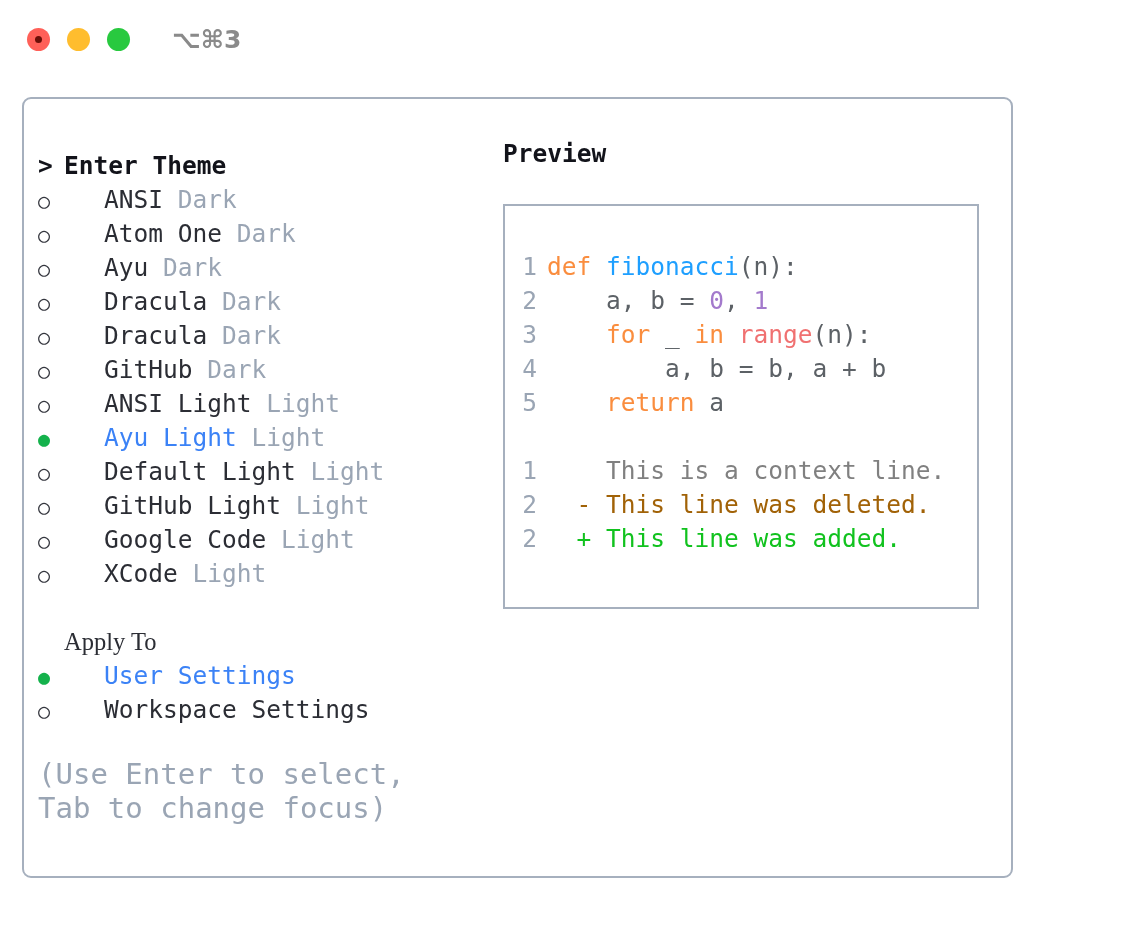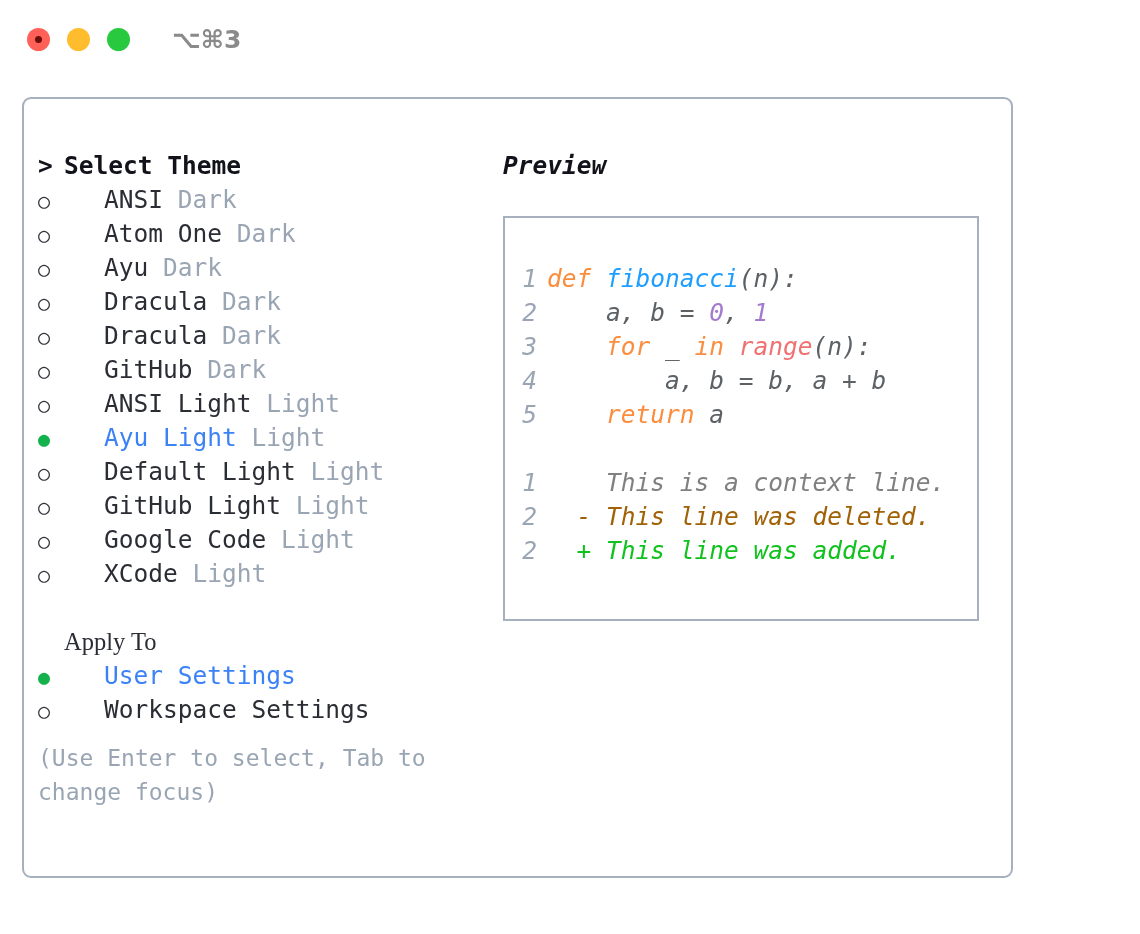--- a/index.html
+++ b/index.html
@@ -140,35 +140,34 @@
 
   .spacer-lg { height: 34px; }
 
   .section-title {
     color: #2b2d34;
     font-size: 24.5px;
     font-family: Liberation Serif, serif;
   }
 
   .hint {
-    margin-top: 14px;
+    margin-top: 30px;
     color: #9aa5b4;
-    font-size: 23px;
+    font-size: 29px;
     line-height: 34px;
     width: 400px;
     white-space: pre-wrap;
   }
 
   
   .right-col {
     position: absolute;
     left: 479px;
-    top: 50px;
+    top: 38px;
     width: 490px;
-    font-style: italic;
   }
   .preview-title {
     font-size: 24.5px;
     font-weight: 700;
     color: #12131a;
     line-height: 34px;
   }
   .preview-box {
     margin-top: 33px;
     width: 476px;
@@ -220,21 +219,21 @@
     <div class="title-text">⌥⌘3</div>
   </div>
 
   <div class="panel">
     <div class="panel-inner">
 
       <div class="left-col">
 
         <div class="row">
           <span class="marker">&gt;</span>
-          <span class="heading">Select Theme</span>
+          <span class="heading">Enter Theme</span>
         </div>
 
         <div id="theme-list">
             <div class="row"><span class="marker radio">○</span><span class="label">ANSI</span><span> </span><span class="badge">Dark</span></div>
             <div class="row"><span class="marker radio">○</span><span class="label">Atom One</span><span> </span><span class="badge">Dark</span></div>
             <div class="row"><span class="marker radio">○</span><span class="label">Ayu</span><span> </span><span class="badge">Dark</span></div>
             <div class="row"><span class="marker radio">○</span><span class="label">Dracula</span><span> </span><span class="badge">Dark</span></div>
             <div class="row"><span class="marker radio">○</span><span class="label">Dracula</span><span> </span><span class="badge">Dark</span></div>
             <div class="row"><span class="marker radio">○</span><span class="label">GitHub</span><span> </span><span class="badge">Dark</span></div>
             <div class="row"><span class="marker radio">○</span><span class="label">ANSI Light</span><span> </span><span class="badge">Light</span></div>

